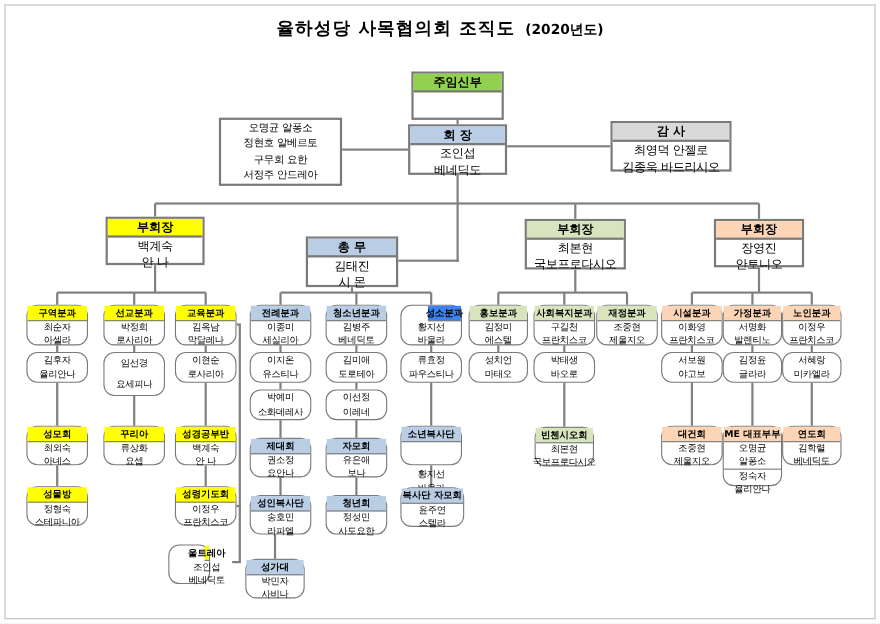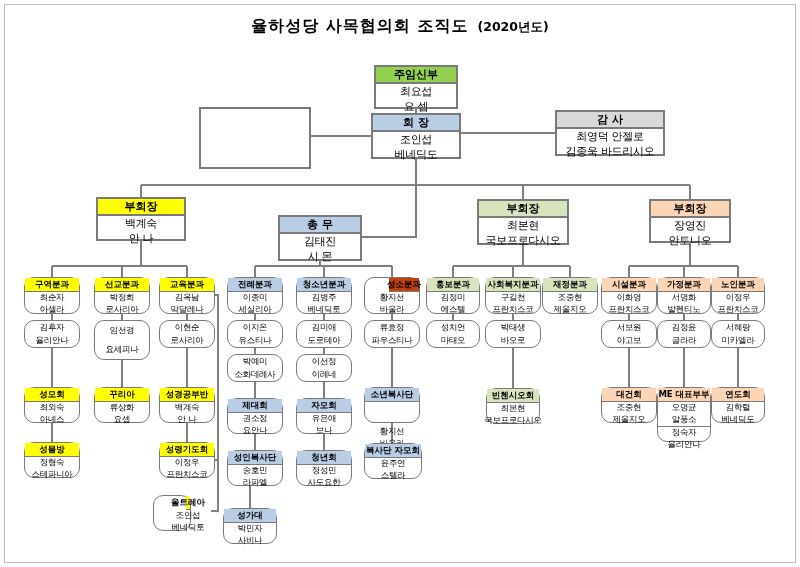--- a/index.html
+++ b/index.html
@@ -95,33 +95,35 @@
       <div class="hl" style="left: 255px; top: 265.25px; width: 137px; background: rgb(128, 128, 128);"></div>
       <div class="hl" style="left: 453px; top: 265.25px; width: 117px; background: rgb(128, 128, 128);"></div>
       <div class="hl" style="left: 629px; top: 265.25px; width: 109px; background: rgb(128, 128, 128);"></div>
       <div class="hl" style="left: 215px; top: 294.25px; width: 4px; background: rgb(128, 128, 128);"></div>
       <div class="hl" style="left: 215px; top: 459.25px; width: 4px; background: rgb(128, 128, 128);"></div>
       <div class="hl" style="left: 211px; top: 510.25px; width: 8px; background: rgb(128, 128, 128);"></div>
     </div>
   <div id="boxes">
       <div class="box lg" style="left: 374px; top: 65px; width: 84px; height: 44px;">
         <div class="hd" style="background: rgb(146, 208, 80);">주임신부</div>
-        <div class="body">
-          <div class="ln">최요섭</div>
-          <div class="ln">요 셉</div>
-        </div>
       </div>
       <div class="box lg" style="left: 371px; top: 113px; width: 90px; height: 46px;">
         <div class="hd" style="background: rgb(185, 205, 229);">회 장</div>
         <div class="body">
           <div class="ln">조인섭</div>
           <div class="ln">베네딕도</div>
         </div>
       </div>
       <div class="box lg s4" style="left: 199px; top: 107px; width: 112px; height: 62px;">
+        <div class="body">
+          <div class="ln">오명균 알퐁소</div>
+          <div class="ln">정현호 알베르토</div>
+          <div class="ln">구무회 요한</div>
+          <div class="ln">서정주 안드레아</div>
+        </div>
       </div>
       <div class="box lg" style="left: 555px; top: 110px; width: 110px; height: 46px;">
         <div class="hd" style="background: rgb(217, 217, 217);">감 사</div>
         <div class="body">
           <div class="ln">최영덕 안젤로</div>
           <div class="ln">김종욱 바드리시오</div>
         </div>
       </div>
       <div class="box lg" style="left: 96px; top: 197px; width: 90px; height: 44px;">
         <div class="hd" style="background: rgb(255, 255, 0);">부회장</div>
@@ -180,21 +182,21 @@
         </div>
       </div>
       <div class="box sm" style="left: 296px; top: 277px; width: 56px; height: 37px;">
         <div class="hd" style="background: rgb(185, 205, 229);">청소년분과</div>
         <div class="body">
           <div class="ln">김병주</div>
           <div class="ln">베네딕토</div>
         </div>
       </div>
       <div class="box sm" style="left: 364px; top: 277px; width: 56px; height: 37px;">
-        <div class="hd" style="background: #c2410c; margin-left: 24px;">성소분과</div>
+        <div class="hd" style="background: #3b82f6; margin-left: 24px;">성소분과</div>
         <div class="body">
           <div class="ln">황지선</div>
           <div class="ln">바울라</div>
         </div>
       </div>
       <div class="box sm" style="left: 426px; top: 277px; width: 54px; height: 37px;">
         <div class="hd" style="background: rgb(215, 228, 189);">홍보분과</div>
         <div class="body">
           <div class="ln">김정미</div>
           <div class="ln">에스텔</div>

